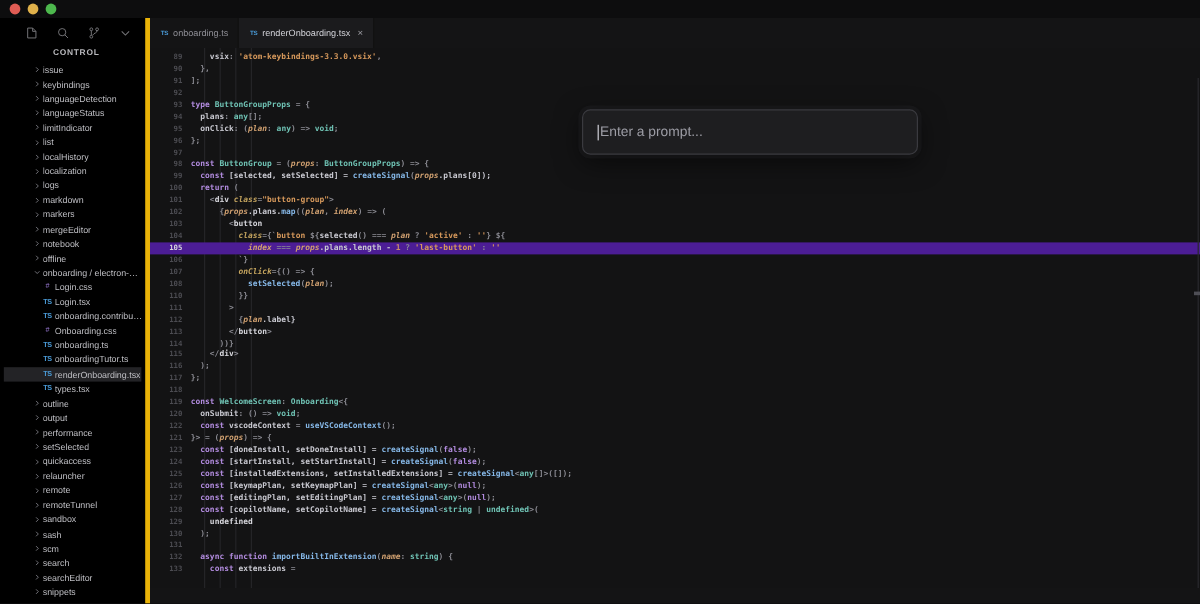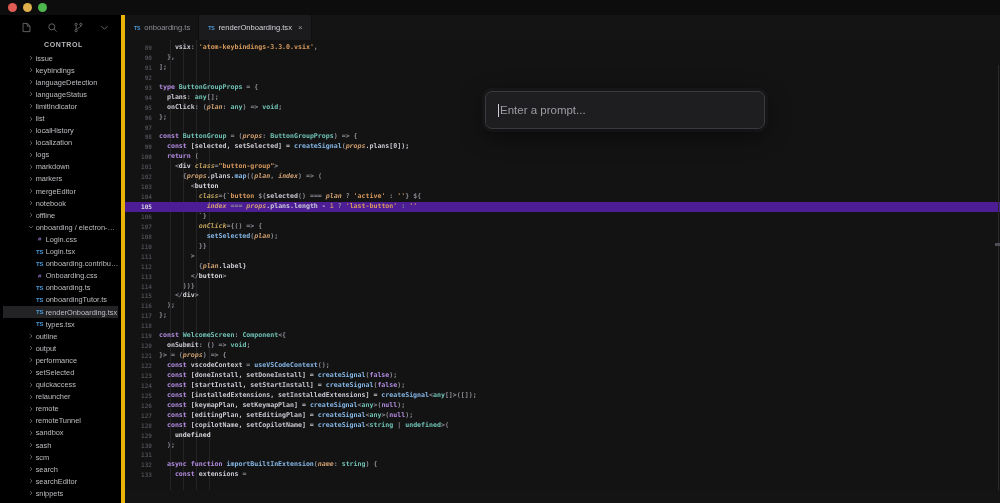--- a/index.html
+++ b/index.html
@@ -579,24 +579,24 @@
             <div class="cline"><span class="gutter">108</span><span class="ctext"><span class="t-punc">            </span><span class="t-fn">setSelected</span><span class="t-punc">(</span><span class="t-prop">plan</span><span class="t-punc">);</span></span></div>
             <div class="cline"><span class="gutter">110</span><span class="ctext"><span class="t-punc">          }}</span></span></div>
             <div class="cline"><span class="gutter">111</span><span class="ctext"><span class="t-punc">        &gt;</span></span></div>
             <div class="cline"><span class="gutter">112</span><span class="ctext"><span class="t-punc">          {</span><span class="t-prop">plan</span><span class="t-id">.label}</span></span></div>
             <div class="cline"><span class="gutter">113</span><span class="ctext"><span class="t-punc">        &lt;/</span><span class="t-white">button</span><span class="t-punc">&gt;</span></span></div>
             <div class="cline"><span class="gutter">114</span><span class="ctext"><span class="t-punc">      ))}</span></span></div>
             <div class="cline"><span class="gutter">115</span><span class="ctext"><span class="t-punc">    &lt;/</span><span class="t-white">div</span><span class="t-punc">&gt;</span></span></div>
             <div class="cline"><span class="gutter">116</span><span class="ctext"><span class="t-punc">  );</span></span></div>
             <div class="cline"><span class="gutter">117</span><span class="ctext"><span class="t-punc">};</span></span></div>
             <div class="cline"><span class="gutter">118</span><span class="ctext"></span></div>
-            <div class="cline"><span class="gutter">119</span><span class="ctext"><span class="t-kw">const </span><span class="t-type">WelcomeScreen</span><span class="t-punc">: </span><span class="t-type">Component</span><span class="t-punc">&lt;{</span></span></div>
+            <div class="cline"><span class="gutter">119</span><span class="ctext"><span class="t-kw">const </span><span class="t-type">WelcomeScreen</span><span class="t-punc">: </span><span class="t-type">Onboarding</span><span class="t-punc">&lt;{</span></span></div>
             <div class="cline"><span class="gutter">120</span><span class="ctext"><span class="t-punc">  </span><span class="t-id">onSubmit</span><span class="t-punc">: () =&gt; </span><span class="t-type">void</span><span class="t-punc">;</span></span></div>
+            <div class="cline"><span class="gutter">122</span><span class="ctext"><span class="t-punc">  </span><span class="t-kw">const </span><span class="t-id">vscodeContext</span><span class="t-punc"> = </span><span class="t-fn">useVSCodeContext</span><span class="t-punc">();</span></span></div>
             <div class="cline"><span class="gutter">121</span><span class="ctext"><span class="t-punc">}&gt; = (</span><span class="t-prop">props</span><span class="t-punc">) =&gt; {</span></span></div>
-            <div class="cline"><span class="gutter">122</span><span class="ctext"><span class="t-punc">  </span><span class="t-kw">const </span><span class="t-id">vscodeContext</span><span class="t-punc"> = </span><span class="t-fn">useVSCodeContext</span><span class="t-punc">();</span></span></div>
             <div class="cline"><span class="gutter">123</span><span class="ctext"><span class="t-punc">  </span><span class="t-kw">const </span><span class="t-id">[doneInstall, setDoneInstall] = </span><span class="t-fn">createSignal</span><span class="t-punc">(</span><span class="t-kw">false</span><span class="t-punc">);</span></span></div>
             <div class="cline"><span class="gutter">124</span><span class="ctext"><span class="t-punc">  </span><span class="t-kw">const </span><span class="t-id">[startInstall, setStartInstall] = </span><span class="t-fn">createSignal</span><span class="t-punc">(</span><span class="t-kw">false</span><span class="t-punc">);</span></span></div>
             <div class="cline"><span class="gutter">125</span><span class="ctext"><span class="t-punc">  </span><span class="t-kw">const </span><span class="t-id">[installedExtensions, setInstalledExtensions] = </span><span class="t-fn">createSignal</span><span class="t-punc">&lt;</span><span class="t-type">any</span><span class="t-punc">[]&gt;([]);</span></span></div>
             <div class="cline"><span class="gutter">126</span><span class="ctext"><span class="t-punc">  </span><span class="t-kw">const </span><span class="t-id">[keymapPlan, setKeymapPlan] = </span><span class="t-fn">createSignal</span><span class="t-punc">&lt;</span><span class="t-type">any</span><span class="t-punc">&gt;(</span><span class="t-kw">null</span><span class="t-punc">);</span></span></div>
             <div class="cline"><span class="gutter">127</span><span class="ctext"><span class="t-punc">  </span><span class="t-kw">const </span><span class="t-id">[editingPlan, setEditingPlan] = </span><span class="t-fn">createSignal</span><span class="t-punc">&lt;</span><span class="t-type">any</span><span class="t-punc">&gt;(</span><span class="t-kw">null</span><span class="t-punc">);</span></span></div>
             <div class="cline"><span class="gutter">128</span><span class="ctext"><span class="t-punc">  </span><span class="t-kw">const </span><span class="t-id">[copilotName, setCopilotName] = </span><span class="t-fn">createSignal</span><span class="t-punc">&lt;</span><span class="t-type">string</span><span class="t-punc"> | </span><span class="t-type">undefined</span><span class="t-punc">&gt;(</span></span></div>
             <div class="cline"><span class="gutter">129</span><span class="ctext"><span class="t-punc">    </span><span class="t-white">undefined</span></span></div>
             <div class="cline"><span class="gutter">130</span><span class="ctext"><span class="t-punc">  );</span></span></div>
             <div class="cline"><span class="gutter">131</span><span class="ctext"></span></div>
             <div class="cline"><span class="gutter">132</span><span class="ctext"><span class="t-punc">  </span><span class="t-kw">async function </span><span class="t-fn">importBuiltInExtension</span><span class="t-punc">(</span><span class="t-prop">name</span><span class="t-punc">: </span><span class="t-type">string</span><span class="t-punc">) {</span></span></div>

